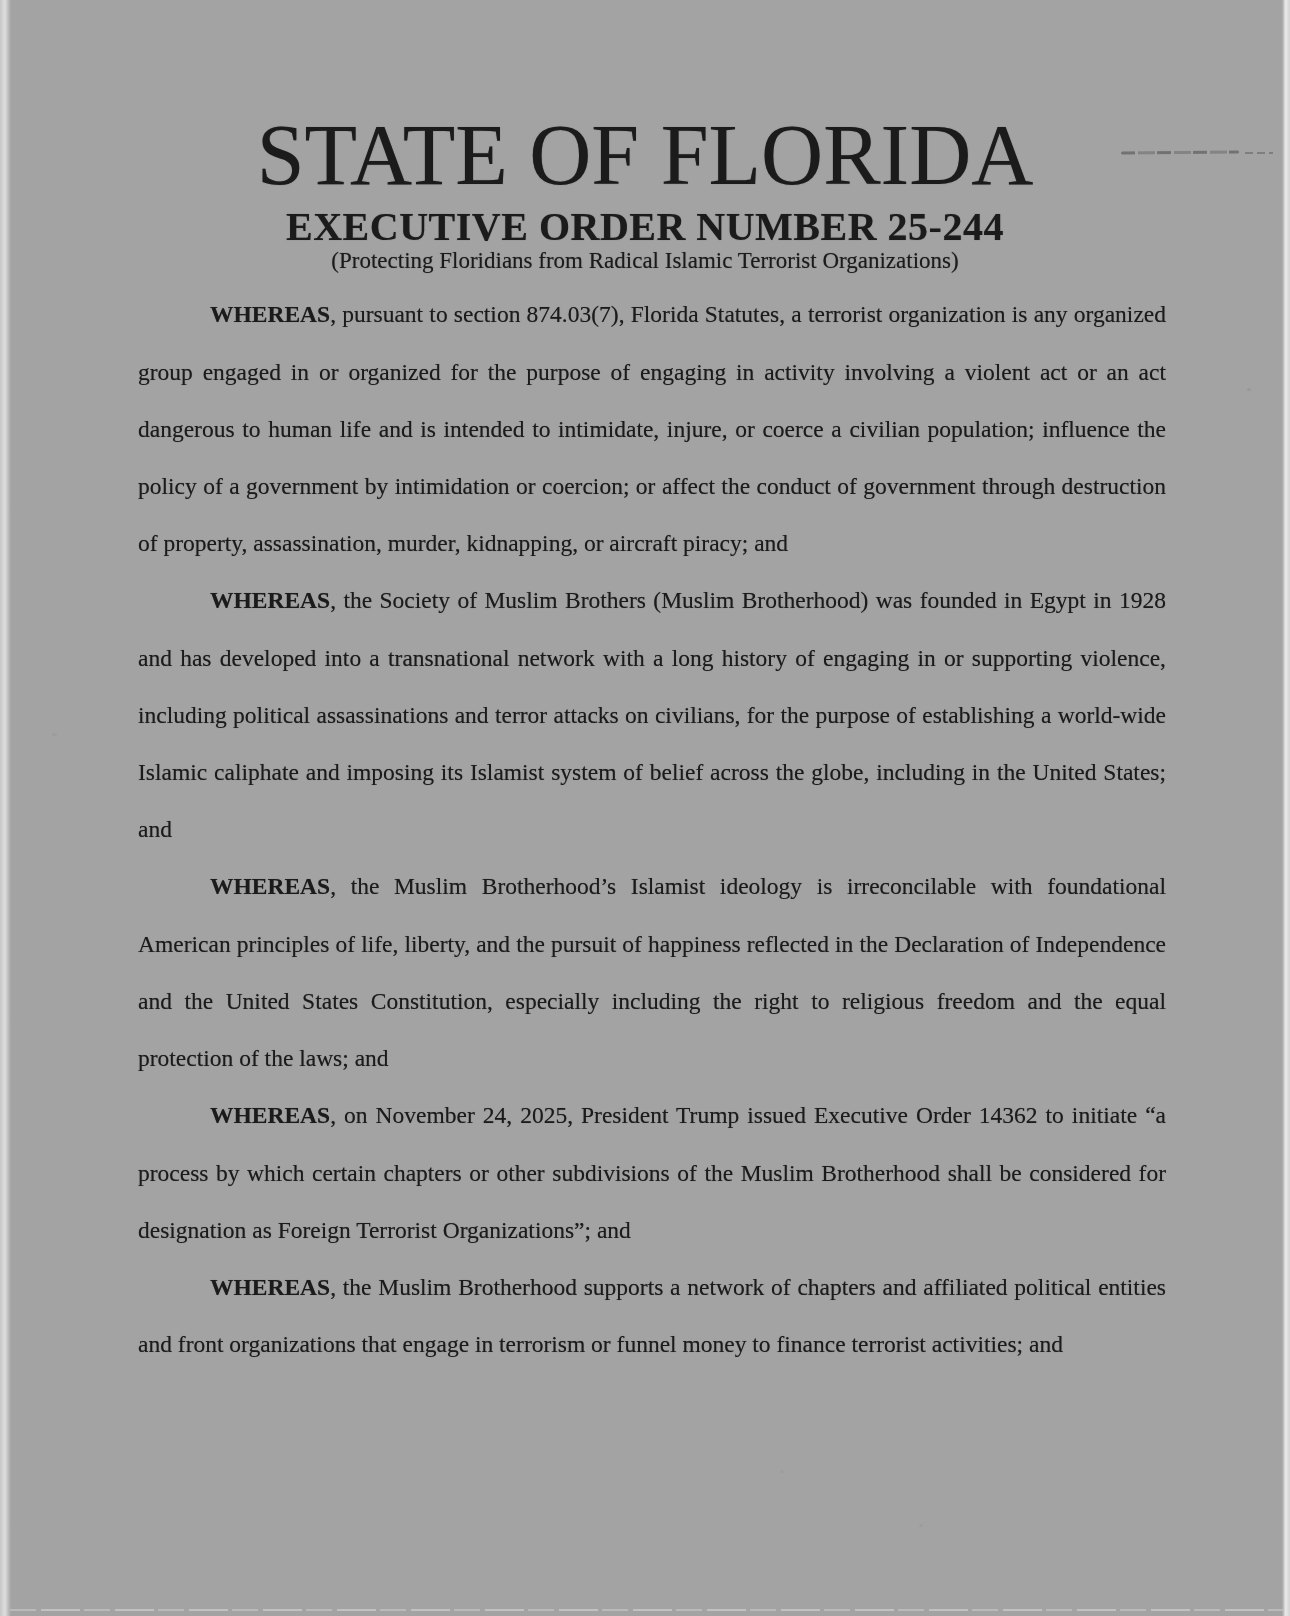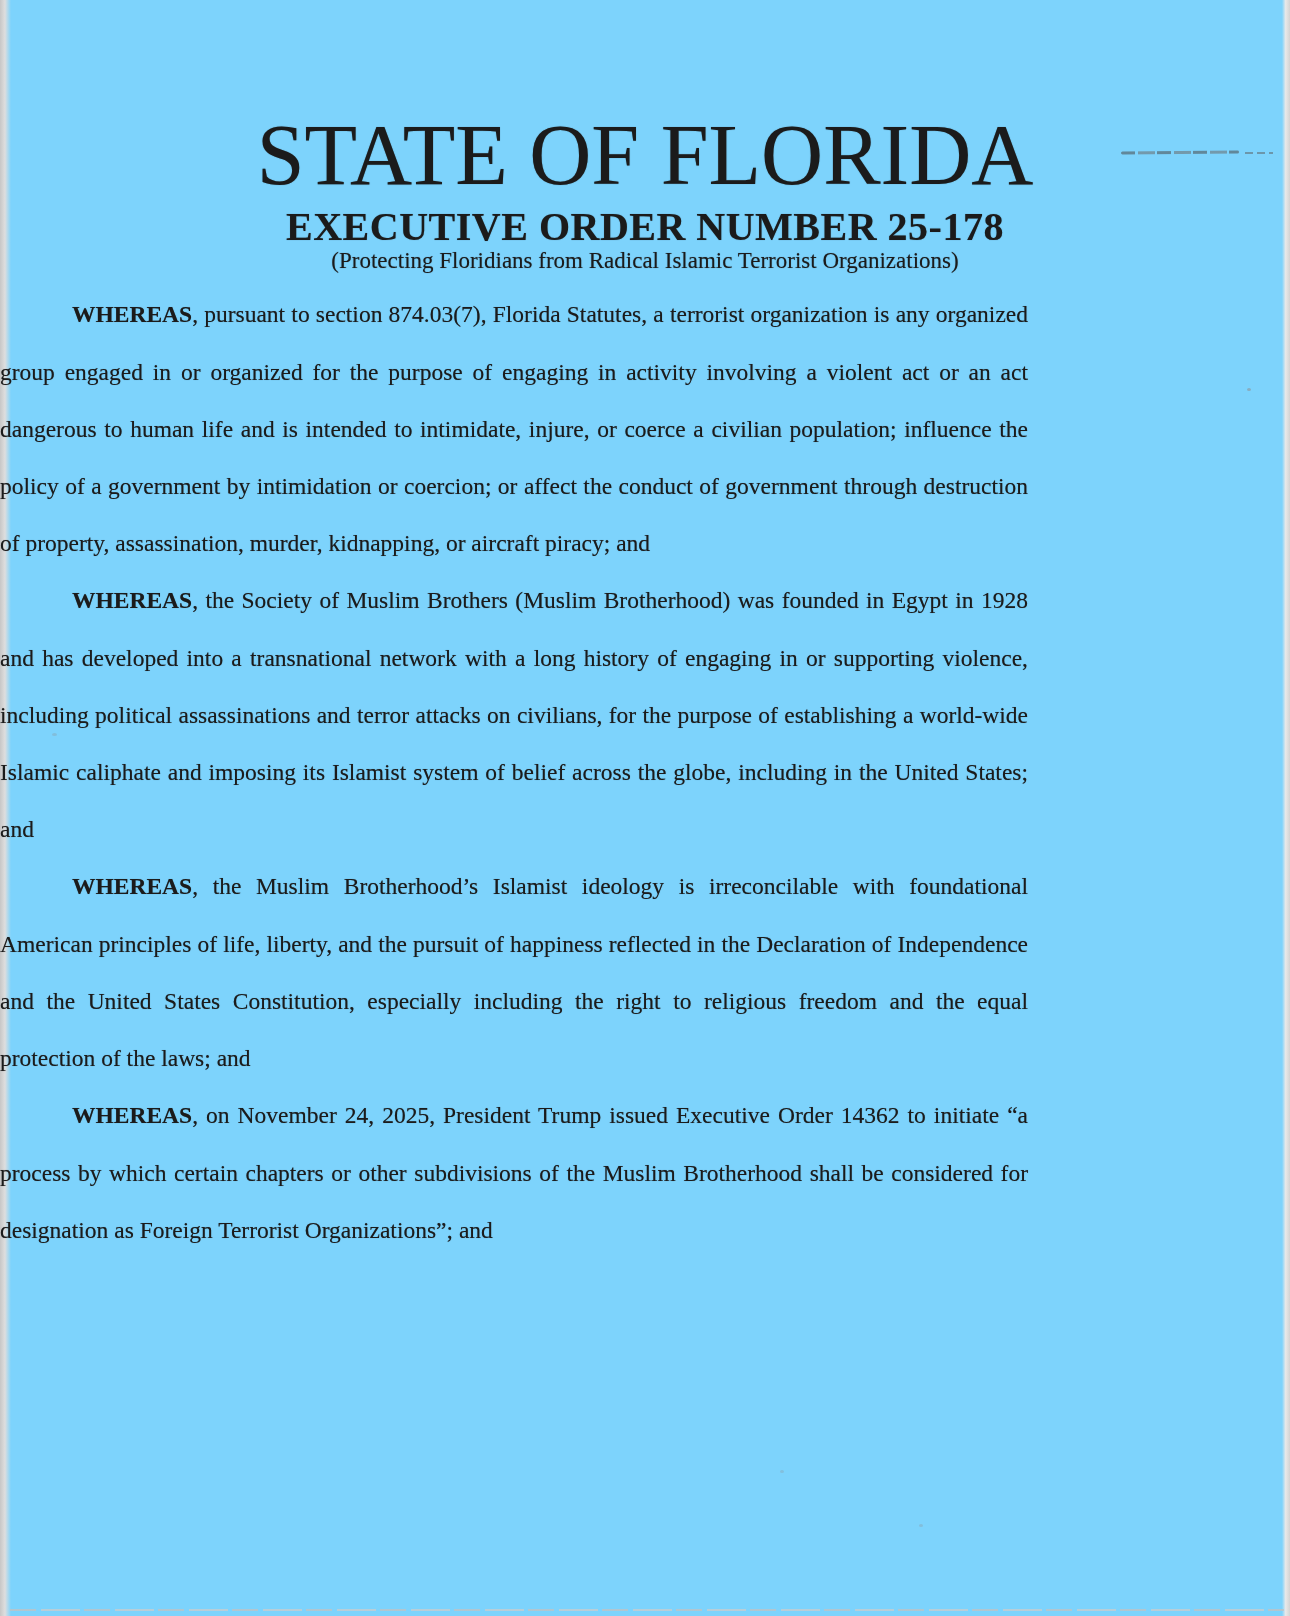--- a/index.html
+++ b/index.html
@@ -11,21 +11,21 @@
     width: 1290px;
     height: 1616px;
     overflow: hidden;
     position: relative;
     font-family: "Liberation Serif", serif;
     color: #1b1b1b;
   }
   .page {
     position: absolute;
     inset: 0;
-    background: #7dd3fc;
+    background: #a3a3a3;
   }
   
   .edge-left {
     position: absolute;
     left: 0; top: 0; bottom: 0;
     width: 11px;
     background: linear-gradient(to right, #c7c7c7 0%, #dedede 45%, rgba(255,255,255,0) 100%);
   }
   .edge-right {
     position: absolute;
@@ -95,20 +95,21 @@
     line-height: 1.05;
     letter-spacing: 0.5px;
   }
   .subtitle {
     font-size: 23px;
     line-height: 1.1;
   }
   .doc-body {
     position: relative;
     width: 1028px;
+    margin-left: 138px;
     margin-top: 13px;
     font-size: 23.5px;
     line-height: 57.2px;
     text-align: justify;
     text-shadow: 0 0 0.7px rgba(25,25,25,0.5);
   }
   .doc-body p {
     margin: 0;
     text-indent: 72px;
   }
@@ -124,24 +125,25 @@
   <div class="edge-bottom"></div>
   <div class="smudge-main"></div>
   <div class="smudge-side"></div>
   <div class="speck s1"></div>
   <div class="speck s2"></div>
   <div class="speck s3"></div>
   <div class="speck s4"></div>
 
   <header class="doc-header">
     <h1 class="title">STATE OF FLORIDA</h1>
-    <h2 class="order-line">EXECUTIVE ORDER NUMBER 25-178</h2>
+    <h2 class="order-line">EXECUTIVE ORDER NUMBER 25-244</h2>
     <div class="subtitle">(Protecting Floridians from Radical Islamic Terrorist Organizations)</div>
   </header>
 
   <main class="doc-body">
     <p><strong>WHEREAS</strong><span>, pursuant to section 874.03(7), Florida Statutes, a terrorist organization is any organized group engaged in or organized for the purpose of engaging in activity involving a violent act or an act dangerous to human life and is intended to intimidate, injure, or coerce a civilian population; influence the policy of a government by intimidation or coercion; or affect the conduct of government through destruction of property, assassination, murder, kidnapping, or aircraft piracy; and</span></p>
     <p><strong>WHEREAS</strong><span>, the Society of Muslim Brothers (Muslim Brotherhood) was founded in Egypt in 1928 and has developed into a transnational network with a long history of engaging in or supporting violence, including political assassinations and terror attacks on civilians, for the purpose of establishing a world-wide Islamic caliphate and imposing its Islamist system of belief across the globe, including in the United States; and</span></p>
     <p><strong>WHEREAS</strong><span>, the Muslim Brotherhood’s Islamist ideology is irreconcilable with foundational American principles of life, liberty, and the pursuit of happiness reflected in the Declaration of Independence and the United States Constitution, especially including the right to religious freedom and the equal protection of the laws; and</span></p>
     <p><strong>WHEREAS</strong><span>, on November 24, 2025, President Trump issued Executive Order 14362 to initiate “a process by which certain chapters or other subdivisions of the Muslim Brotherhood shall be considered for designation as Foreign Terrorist Organizations”; and</span></p>
+    <p><strong>WHEREAS</strong><span>, the Muslim Brotherhood supports a network of chapters and affiliated political entities and front organizations that engage in terrorism or funnel money to finance terrorist activities; and</span></p>
   </main>
 
 </div>
 
 </body></html>

